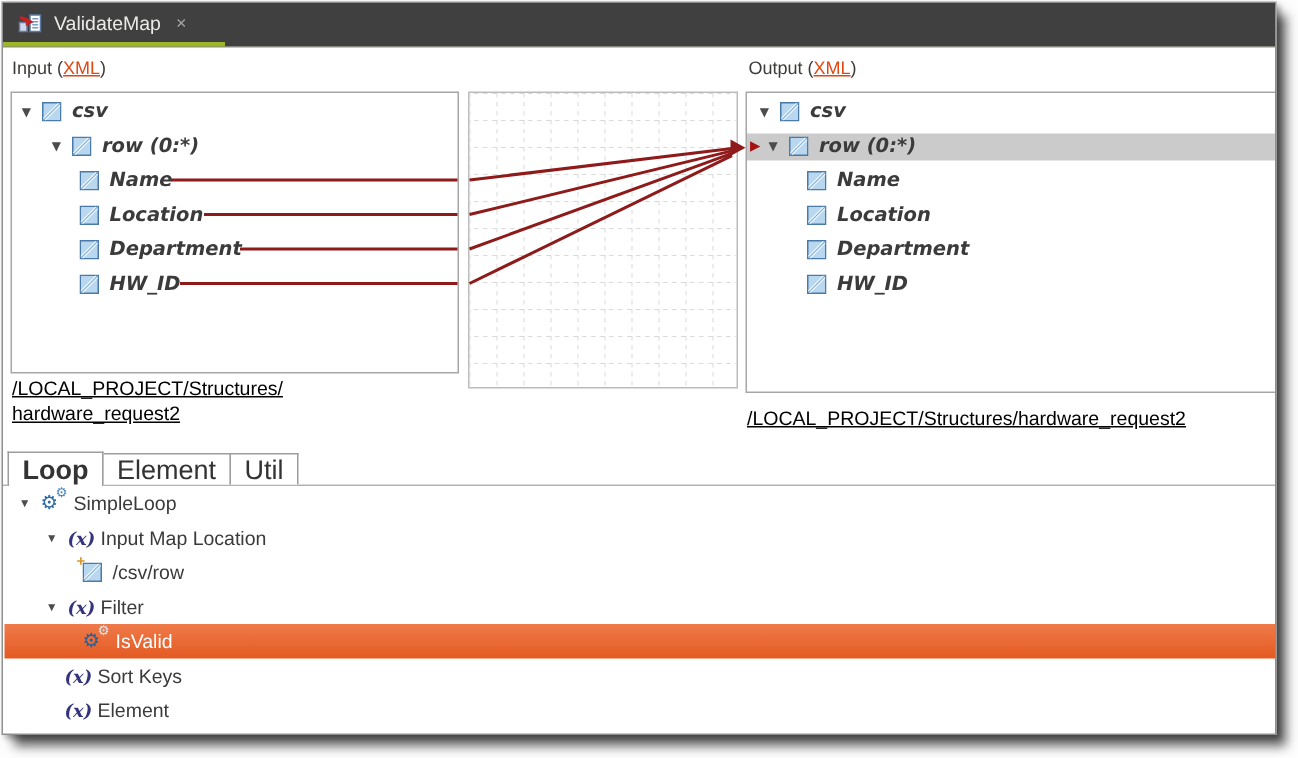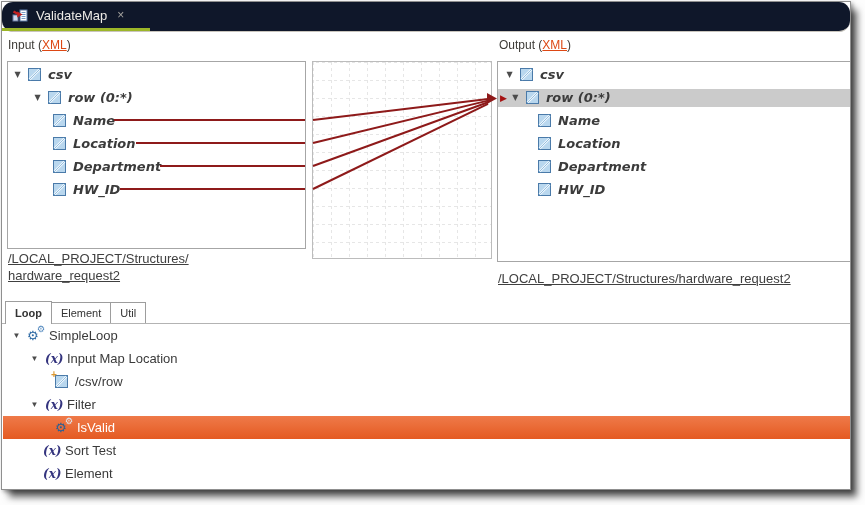--- a/index.html
+++ b/index.html
@@ -1,22 +1,22 @@
 <!DOCTYPE html>
 <html><head>
 <meta charset="utf-8">
 <style>
   html,body{margin:0;padding:0;width:865px;height:505px;overflow:hidden;background:#fdfdfd;
     font-family:"Liberation Sans",sans-serif;}
   .window{position:absolute;left:1px;top:1px;width:850px;height:489px;background:#fff;
     border:1px solid #8f8f8f;box-sizing:border-box;overflow:hidden;
     box-shadow:7px 8px 7px -1px rgba(0,0,0,.62),2px 2px 4px rgba(0,0,0,.35);}
   
-  .tabbar{position:absolute;left:0;top:0;width:100%;height:29px;background:#0f172a;
-    border-bottom:1px solid #c9c5bd;border-radius:11px;}
+  .tabbar{position:absolute;left:0;top:0;width:100%;height:29px;background:#404040;
+    border-bottom:1px solid #c9c5bd;}
   .etab{position:absolute;left:0;top:0;height:26px;display:flex;align-items:center;
     padding:0 10px;cursor:default;}
   .etab-label{color:#eceae6;font-size:13px;margin-left:8px;}
   .etab-close{color:#a5a39f;font-size:12px;margin-left:10px;}
   .tab-underline{position:absolute;left:0;top:26px;width:148px;height:3px;background:#9cb628;}
   
   .hdr{position:absolute;top:36px;font-size:12px;color:#3d3b37;white-space:nowrap;}
   .lnk{color:#dd4814;text-decoration:underline;cursor:pointer;}
   
   .panel{position:absolute;background:#fff;border:1px solid #a6a6a6;box-sizing:border-box;overflow:hidden;}
@@ -29,26 +29,26 @@
     font-family:"DejaVu Sans",sans-serif;font-weight:bold;font-style:italic;
     font-size:13px;color:#3b3b3b;}
   .ind0{padding-left:4px}.ind1{padding-left:24px}.ind2{padding-left:45px}
   .oind0{padding-left:6px}.oind2{padding-left:40px}
   .tw{width:11px;font-size:8px;color:#4c4c4c;text-align:center;margin-right:5px;
     font-style:normal;font-weight:normal;flex:0 0 auto;}
   .eicon{width:13px;height:13px;margin-right:7px;flex:0 0 auto;position:relative;}
   .sel{background:#cbcbcb;height:18px;margin:2.5px 0;padding-left:2px;}
   .outmark{color:#a51212;font-size:9px;margin-right:3px;font-style:normal;flex:0 0 auto;}
   
-  .slink{position:absolute;font-size:13px;line-height:17px;color:#404040;
+  .slink{position:absolute;font-size:13px;line-height:17px;color:#000000;
     text-decoration:underline;cursor:pointer;white-space:nowrap;}
   
   .btabs{position:absolute;left:0;top:299px;width:100%;height:23px;display:flex;
     align-items:flex-end;padding-left:3px;box-sizing:border-box;border-bottom:1px solid #b3b3b3;}
-  .btab{height:20px;display:flex;align-items:center;padding:0 9px;font-size:11px;color:#333;
+  .btab{height:20px;display:flex;align-items:center;padding:0 9px;font-size:18px;color:#333;
     border:1px solid #9d9d9d;border-bottom:none;background:#fff;margin-right:-1px;
     position:relative;cursor:pointer;}
   .btab.active{font-weight:bold;height:22px;margin-bottom:-1px;z-index:2;}
   
   .btree{position:absolute;left:1px;top:322px;width:848px;}
   .brow{height:23px;display:flex;align-items:center;font-size:13px;color:#3a3a3a;
     white-space:nowrap;cursor:default;}
   .b0{padding-left:8px}.b1{padding-left:26px}.b1n{padding-left:40px}.b2{padding-left:52px}
   .brow.sel2{background:linear-gradient(#ef7a49,#e45a22);color:#fff;padding-left:52px;}
   .fx{font-family:"DejaVu Serif",serif;font-style:italic;font-weight:bold;font-size:12px;
@@ -269,21 +269,21 @@
     </div>
     <div class="brow sel2">
       <span class="gears">
           <span class="gear-big" style="color:#2b5f94">⚙</span>
           <span class="gear-sm" style="color:#dce9f5">⚙</span>
         </span>
       <span>IsValid</span>
     </div>
     <div class="brow b1n">
       <span class="fx">(x)</span>
-      <span>Sort Test</span>
+      <span>Sort Keys</span>
     </div>
     <div class="brow b1n">
       <span class="fx">(x)</span>
       <span>Element</span>
     </div>
   </div>
 
 </div>
 
 </body></html>

